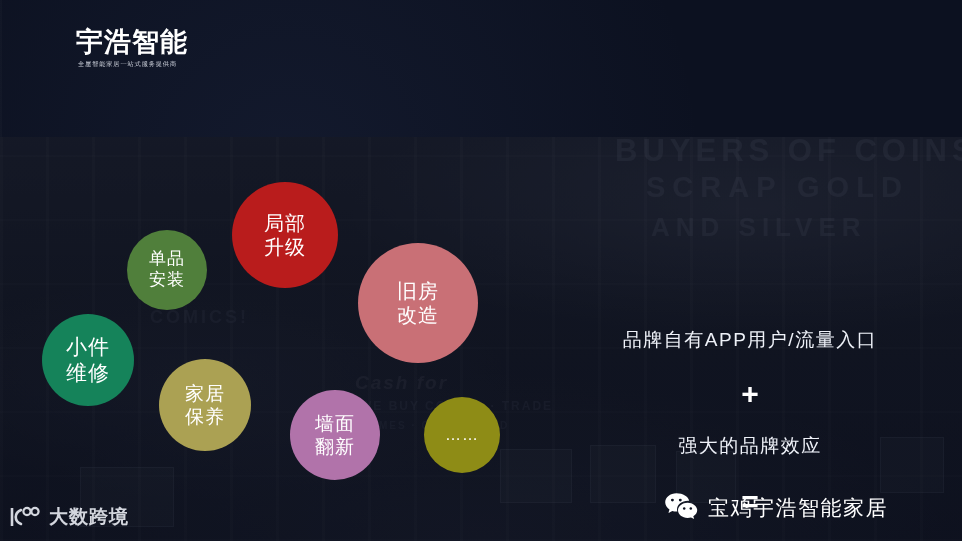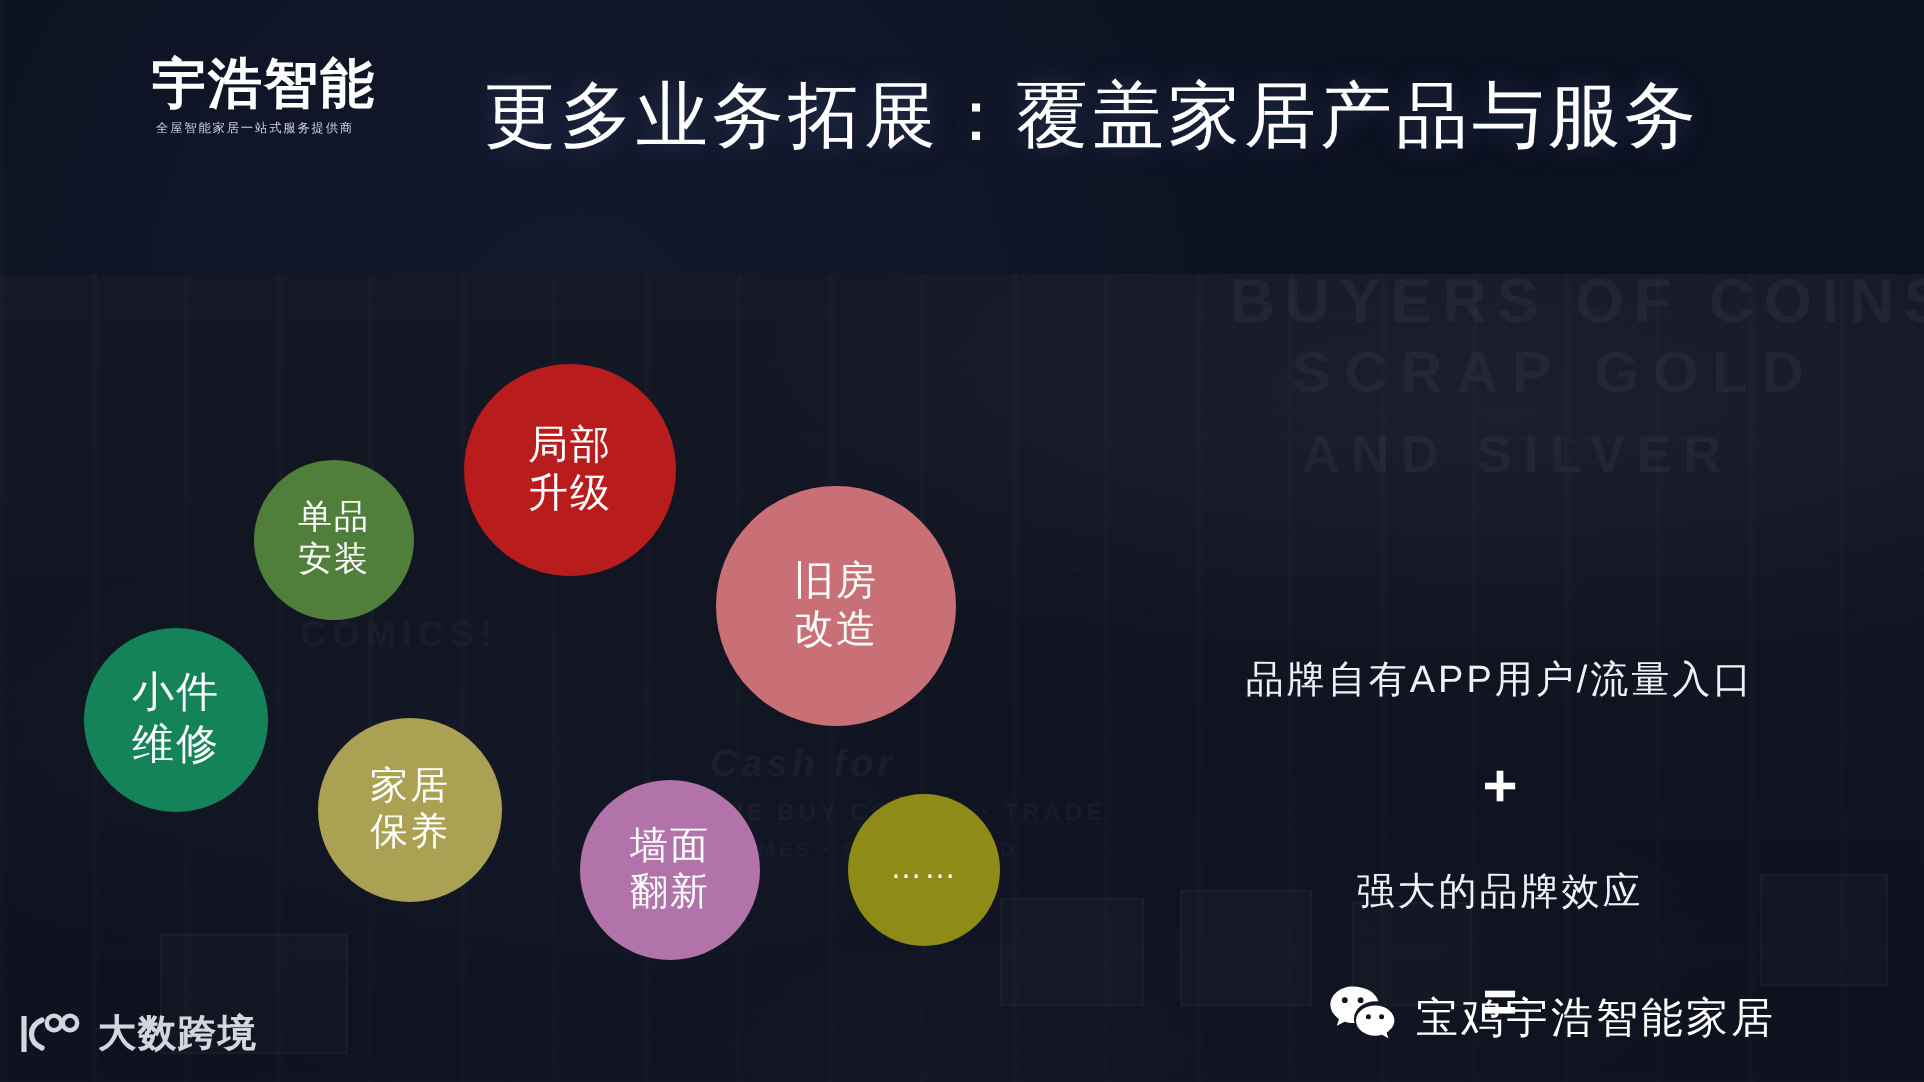--- a/index.html
+++ b/index.html
@@ -154,21 +154,20 @@
 
 <div id="slide">
 
   <div class="header">
 
     <div class="logo">
       <div class="logo-cn">宇浩智能</div>
       <div class="logo-sub">全屋智能家居一站式服务提供商</div>
     </div>
 
-    <div class="title">更多业务拓展：覆盖家居产品与服务</div>
   </div>
 
   <div class="stage">
     <div class="photo"></div>
 
     <div class="sign sign-a">BUYERS OF COINS</div>
     <div class="sign sign-b">SCRAP GOLD</div>
     <div class="sign sign-c">AND SILVER</div>
     <div class="sign sign-d">COMICS!</div>
     <div class="sign sign-e">Cash for</div>

